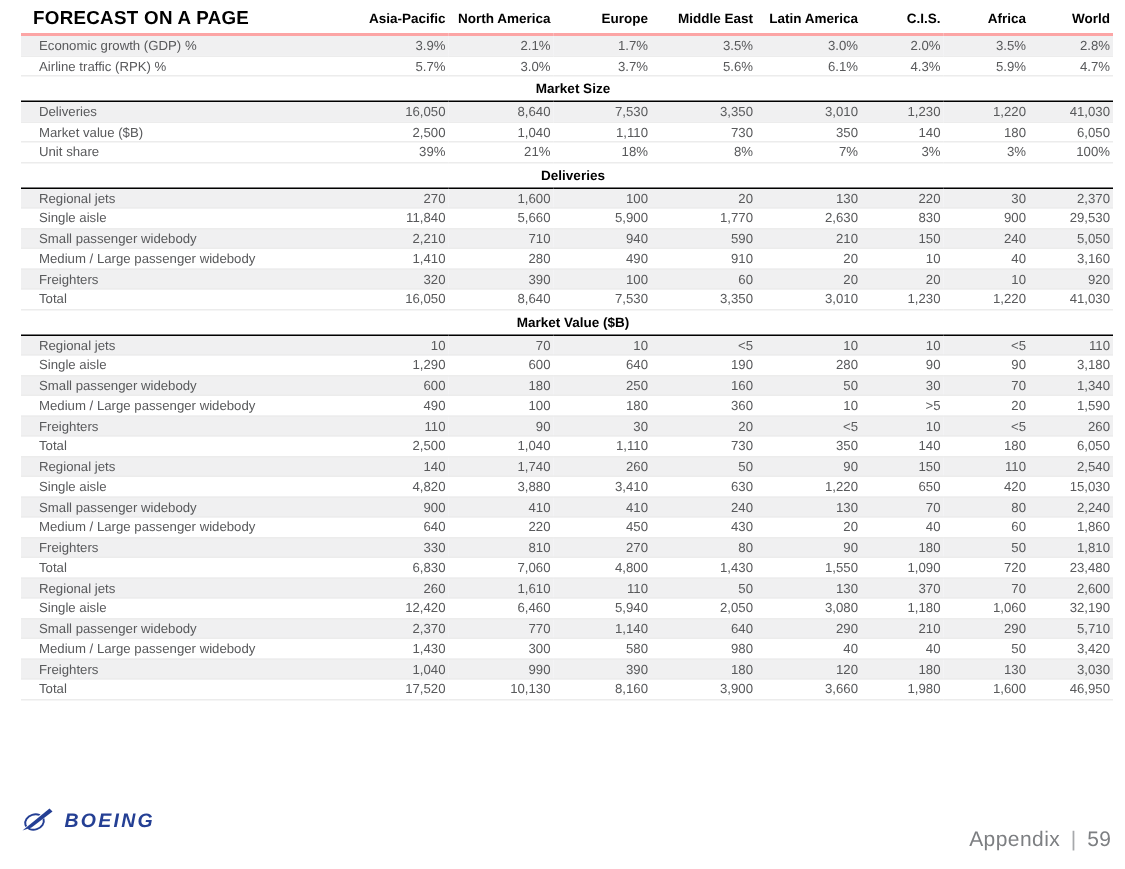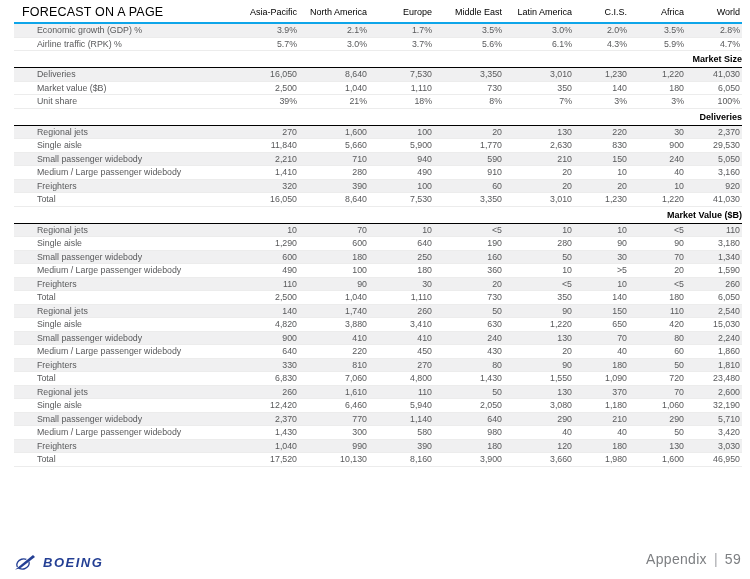--- a/index.html
+++ b/index.html
@@ -13,70 +13,70 @@
   }
   table.forecast {
     border-collapse: collapse;
     table-layout: fixed;
     width: 728px;
     margin: 2px 0 0 14px;
   }
   thead th {
     font-size: 9px;
     line-height: 9px;
-    font-weight: normal;
+    font-weight: bold;
     color: #000;
     padding: 6px 2px 5px 0;
-    border-bottom: 2px solid #0ea5e9;
+    border-bottom: 2px solid #fca5a5;
     text-align: right;
     white-space: nowrap;
   }
   thead th.title-cell {
     text-align: left;
     font-size: 12.5px;
     line-height: 12px;
     letter-spacing: 0.2px;
     padding: 3px 0 4px 8px;
     vertical-align: bottom;
   }
   tr.section-row td {
     font-size: 9px;
     line-height: 9px;
     font-weight: bold;
     color: #000;
     padding: 4px 0 3px 8px;
     border-bottom: 1.5px solid #000;
-    text-align: right;
+    text-align: center;
     margin-left: 48px;
   }
   tr.data-row td {
     font-size: 8.8px;
     line-height: 9px;
     color: #58595b;
     padding: 2px 2px 1.5px 0;
     border-bottom: 1px solid #ececec;
     text-align: right;
     white-space: nowrap;
   }
   tr.data-row td.row-label {
     text-align: left;
-    padding-left: 23px;
+    padding-left: 12px;
   }
   tr.data-row.stripe td { background: #f0f0f1; }
   .footer {
     position: absolute;
     left: 0;
     right: 0;
     bottom: 8px;
     height: 24px;
   }
   .brand {
     position: absolute;
     left: 13px;
-    bottom: 0;
+    bottom: 16px;
     display: flex;
     align-items: center;
     gap: 4px;
   }
   .brand-word {
     color: #243f94;
     font-weight: bold;
     font-style: italic;
     font-size: 13px;
     letter-spacing: 1.5px;

